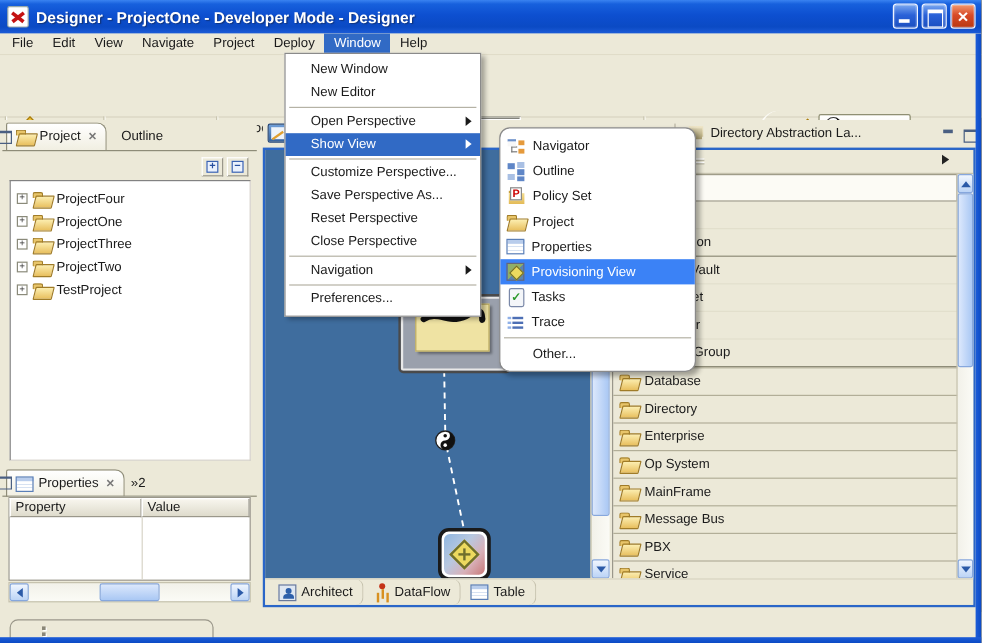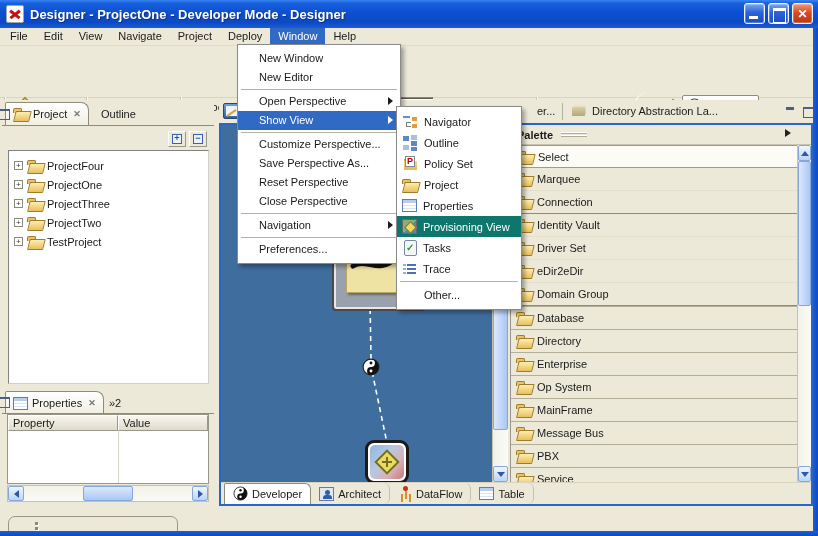--- a/index.html
+++ b/index.html
@@ -153,21 +153,21 @@
   .prow.selected{background:#fcfbf5;border:1px solid #9f9c88;}
   .pal-sb{position:absolute;right:0;top:20px;width:14px;height:337px;}
 
   
   .menu{position:absolute;background:#fff;border:1px solid #8a8a8a;box-shadow:3px 3px 4px rgba(0,0,0,.32);z-index:60;}
   .wmi{height:19px;line-height:19px;padding-left:21px;position:relative;white-space:nowrap;}
   .wmi.hl{background:#316ac5;color:#fff;}
   .wmi .sub{position:absolute;right:7px;top:5px;width:0;height:0;border-top:4px solid transparent;border-bottom:4px solid transparent;border-left:5px solid currentColor;}
   .msep{height:1px;background:#b5b2a5;margin:2px 3px;}
   .smi{height:21px;display:flex;align-items:center;gap:6px;padding-left:5px;white-space:nowrap;}
-  .smi.hl{background:#0f766e;color:#fff;}
+  .smi.hl{background:#3b82f6;color:#fff;}
 
   
   .ic-nav{width:16px;height:16px;background:
     linear-gradient(#f7f7f7,#f7f7f7) 1px 4px/7px 4px,
     linear-gradient(#6b8fc9,#6b8fc9) 1px 2px/7px 2px,
     linear-gradient(#e59a3c,#e59a3c) 10px 3px/5px 4px,
     linear-gradient(#e59a3c,#e59a3c) 10px 10px/5px 4px,
     linear-gradient(#7b7b7b,#7b7b7b) 4px 8px/1px 5px,
     linear-gradient(#7b7b7b,#7b7b7b) 4px 8px/5px 1px,
     linear-gradient(#7b7b7b,#7b7b7b) 4px 12px/5px 1px;background-repeat:no-repeat;}
@@ -525,29 +525,20 @@
               <span class="tri-up"></span>
             </span>
           <span class="abs sb-thumb" style="left:0;top:16px;width:13px;height:145px;"></span>
           <span class="abs sb-btn" style="left:0;top:321px;width:13px;height:16px;">
               <span class="tri-dn"></span>
             </span>
         </div>
       </div>
 
       <div class="pagetabs" id="page-tabs">
-          <div class="ptab active">
-            <span class="ic"><svg width="15" height="15" viewBox="0 0 16 16">
-                <circle cx="8" cy="8" r="7" fill="#fff" stroke="#333"></circle>
-                <path d="M8 1a7 7 0 0 1 0 14 3.5 3.5 0 0 1 0-7 3.5 3.5 0 0 0 0-7z" fill="#111"></path>
-                <circle cx="8" cy="4.5" r="1.3" fill="#111"></circle>
-                <circle cx="8" cy="11.5" r="1.3" fill="#fff"></circle>
-              </svg></span>
-            <span>Developer</span>
-          </div>
           <div class="ptab">
             <span class="ic ic-person"></span>
             <span>Architect</span>
           </div>
           <div class="ptab">
             <span class="ic ic-flow"></span>
             <span>DataFlow</span>
           </div>
           <div class="ptab">
             <span class="ic ic-propstable"></span>
@@ -582,21 +573,21 @@
       <div class="wmi"><span>Save Perspective As...</span></div>
       <div class="wmi"><span>Reset Perspective</span></div>
       <div class="wmi"><span>Close Perspective</span></div>
       <div class="msep"></div>
       <div class="wmi"><span>Navigation</span><span class="sub"></span></div>
       <div class="msep"></div>
       <div class="wmi"><span>Preferences...</span></div>
       <div style="height:4px;"></div>
     </div>
 
-  <div class="menu" id="showview-menu" style="left:396px;top:106px;width:126px;z-index:70;">
+  <div class="menu" id="showview-menu" style="left:416px;top:106px;width:164px;z-index:70;border-radius:9px;">
       <div style="height:4px;"></div>
       <div class="smi">
         <span class="ic ic-nav"></span>
         <span>Navigator</span>
       </div>
       <div class="smi">
         <span class="ic ic-outline"></span>
         <span>Outline</span>
       </div>
       <div class="smi">

